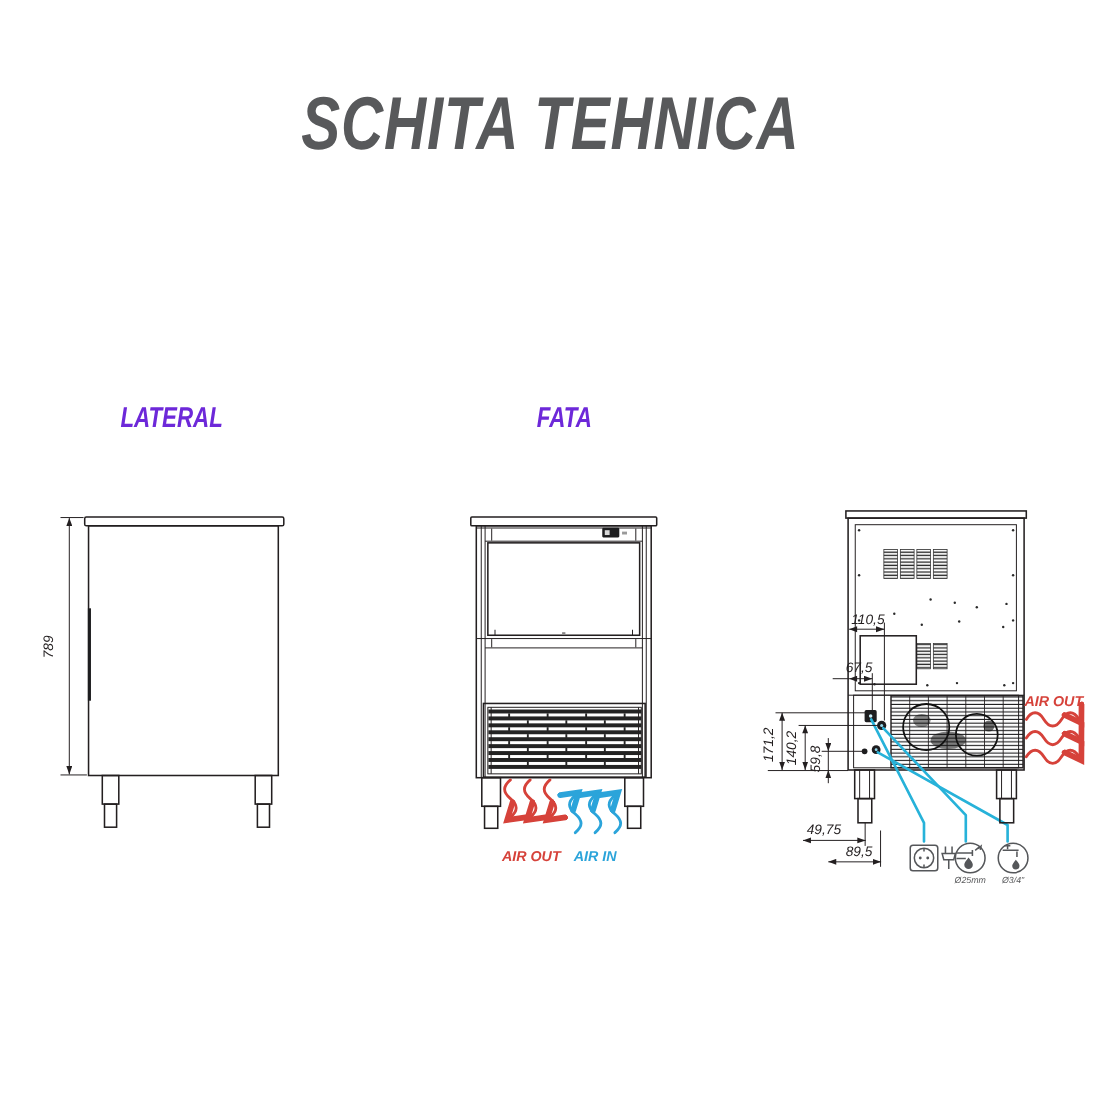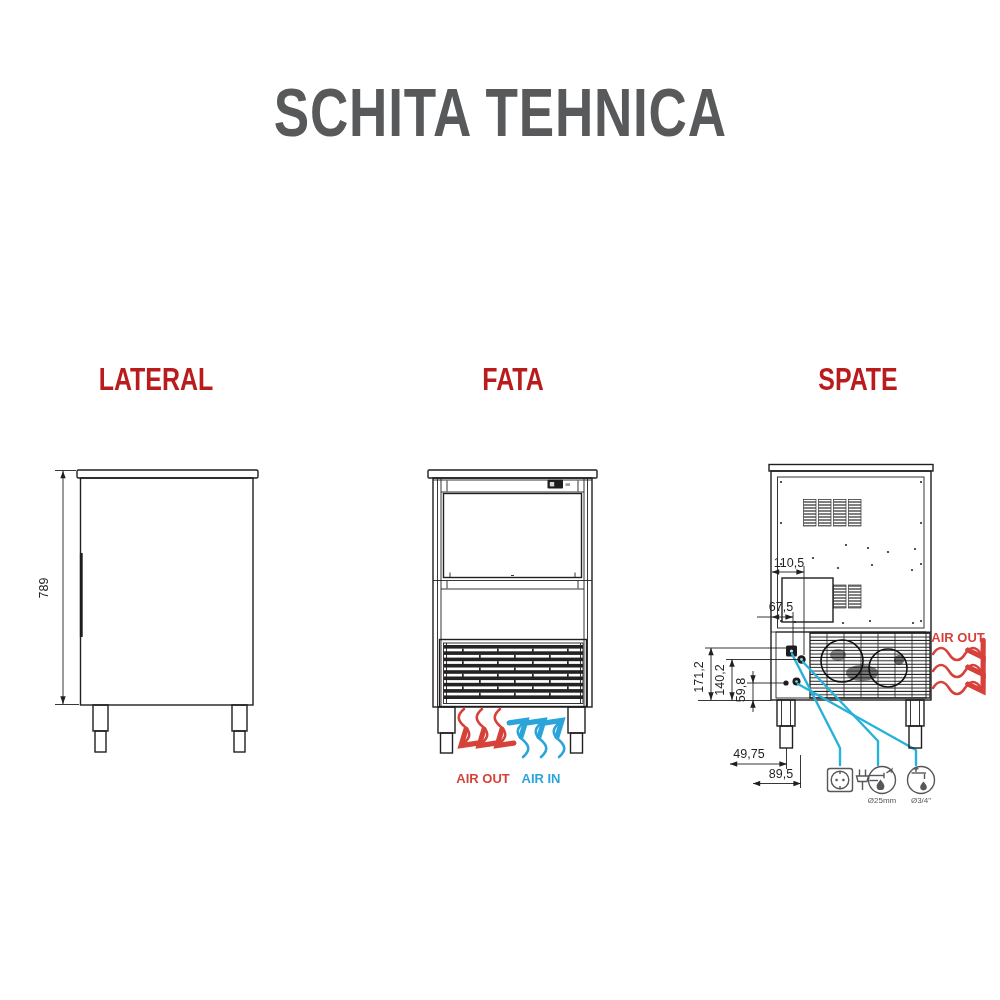--- a/index.html
+++ b/index.html
@@ -1,22 +1,22 @@
 <!DOCTYPE html>
 <html><head>
 <meta charset="utf-8">
 <style>
   html,body{margin:0;padding:0;background:#fff;}
   #stage{position:relative;width:1000px;height:844px;background:#fff;overflow:hidden;
-         font-family:"Liberation Sans",sans-serif;}
+         font-family:"Liberation Sans",sans-serif;font-style:italic;}
   .page-title{position:absolute;top:82px;left:0;width:1000px;text-align:center;
     font-size:68px;font-weight:bold;color:#58595b;letter-spacing:1px;line-height:60px;white-space:nowrap;}
   .page-title span{display:inline-block;transform:scaleX(.78);}
   .view-label{position:absolute;top:360px;transform:translateX(-50%);
-    font-size:32px;font-weight:bold;color:#b91c1c;line-height:38px;white-space:nowrap;}
+    font-size:26px;font-weight:bold;color:#6d28d9;line-height:38px;white-space:nowrap;}
   .view-label span{display:inline-block;transform:scaleX(.78);}
   #vl-lateral{left:156px;} #vl-fata{left:513px;} #vl-spate{left:858px;}
   svg{position:absolute;top:0;left:0;}
   .ln{stroke:#231f20;fill:none;stroke-width:1.4;}
   .lnthin{stroke:#231f20;fill:none;stroke-width:.9;}
   .dimln{stroke:#231f20;fill:none;stroke-width:.9;}
   .dim{font-family:"Liberation Sans",sans-serif;font-size:12.5px;fill:#231f20;}
   .airtxt{font-family:"Liberation Sans",sans-serif;font-size:13px;font-weight:bold;}
   .icolbl{font-family:"Liberation Sans",sans-serif;font-size:8px;fill:#58595b;}
   .red{stroke:#d6423a;} .blue{stroke:#2ba4da;}
@@ -27,21 +27,20 @@
   .dark{fill:#1d1d1f;stroke:none;}
 </style>
 </head>
 <body>
 
 <div id="stage">
 
   <div class="page-title"><span>SCHITA TEHNICA</span></div>
   <div class="view-label" id="vl-lateral"><span>LATERAL</span></div>
   <div class="view-label" id="vl-fata"><span>FATA</span></div>
-  <div class="view-label" id="vl-spate"><span>SPATE</span></div>
 
   <svg width="1000" height="1000" viewBox="0 0 1000 1000">
     <defs>
       <marker id="da-e" markerWidth="9" markerHeight="7" refX="8.5" refY="3" orient="auto">
           <path d="M0,0 L8.5,3 L0,6 z" fill="#231f20"></path>
         </marker>
       <marker id="da-s" markerWidth="9" markerHeight="7" refX="0.5" refY="3" orient="auto">
           <path d="M8.5,0 L0.5,3 L8.5,6 z" fill="#231f20"></path>
         </marker>
       <marker id="mr" markerWidth="9" markerHeight="9" refX="5" refY="4.5" orient="auto">

